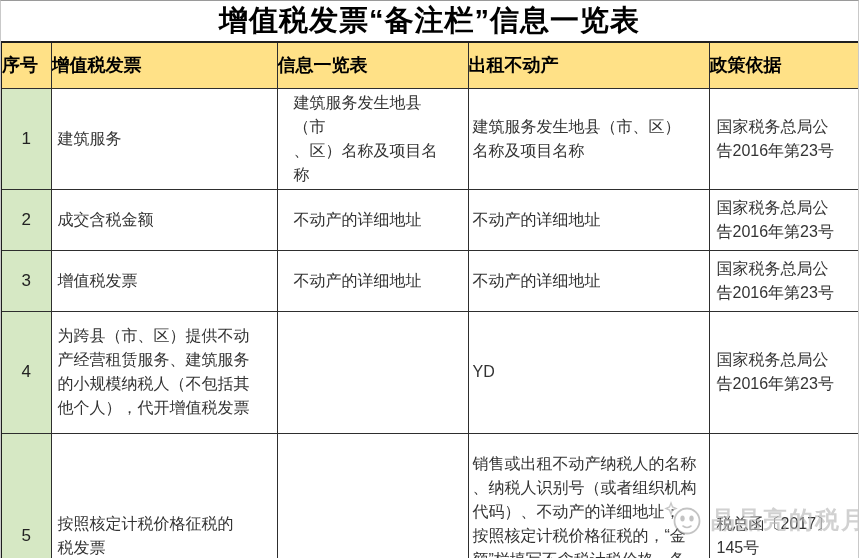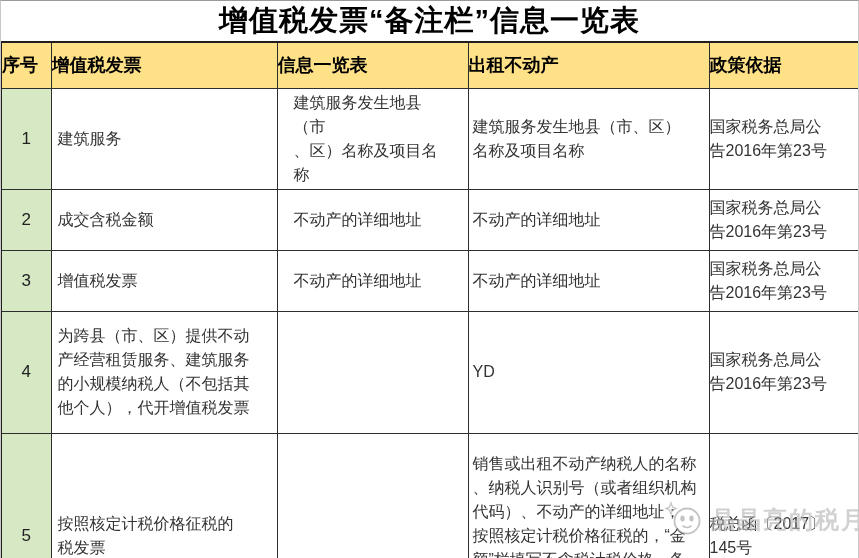--- a/index.html
+++ b/index.html
@@ -64,21 +64,21 @@
   }
   td.c-no {
     background: #D6E8C4;
     text-align: center;
     font-size: 17px;
     color: #222222;
   }
   td.c-type  { padding: 3px 6px; }
   td.c-self  { padding: 2px 16px; }
   td.c-agency{ padding: 18px 4px; margin-left: 24px; }
-  td.c-policy{ padding: 2px 0; }
+  td.c-policy{ padding: 2px 7px; }
 
   tr.r1 { height: 51px; }
   tr.r2 { height: 58px; }
   tr.r3 { height: 58px; }
   tr.r4 { height: 122px; }
   tr.r5 { height: 174px; }
   tr.r6 { height: 10px; }
 
   .watermark {
     position: absolute;

